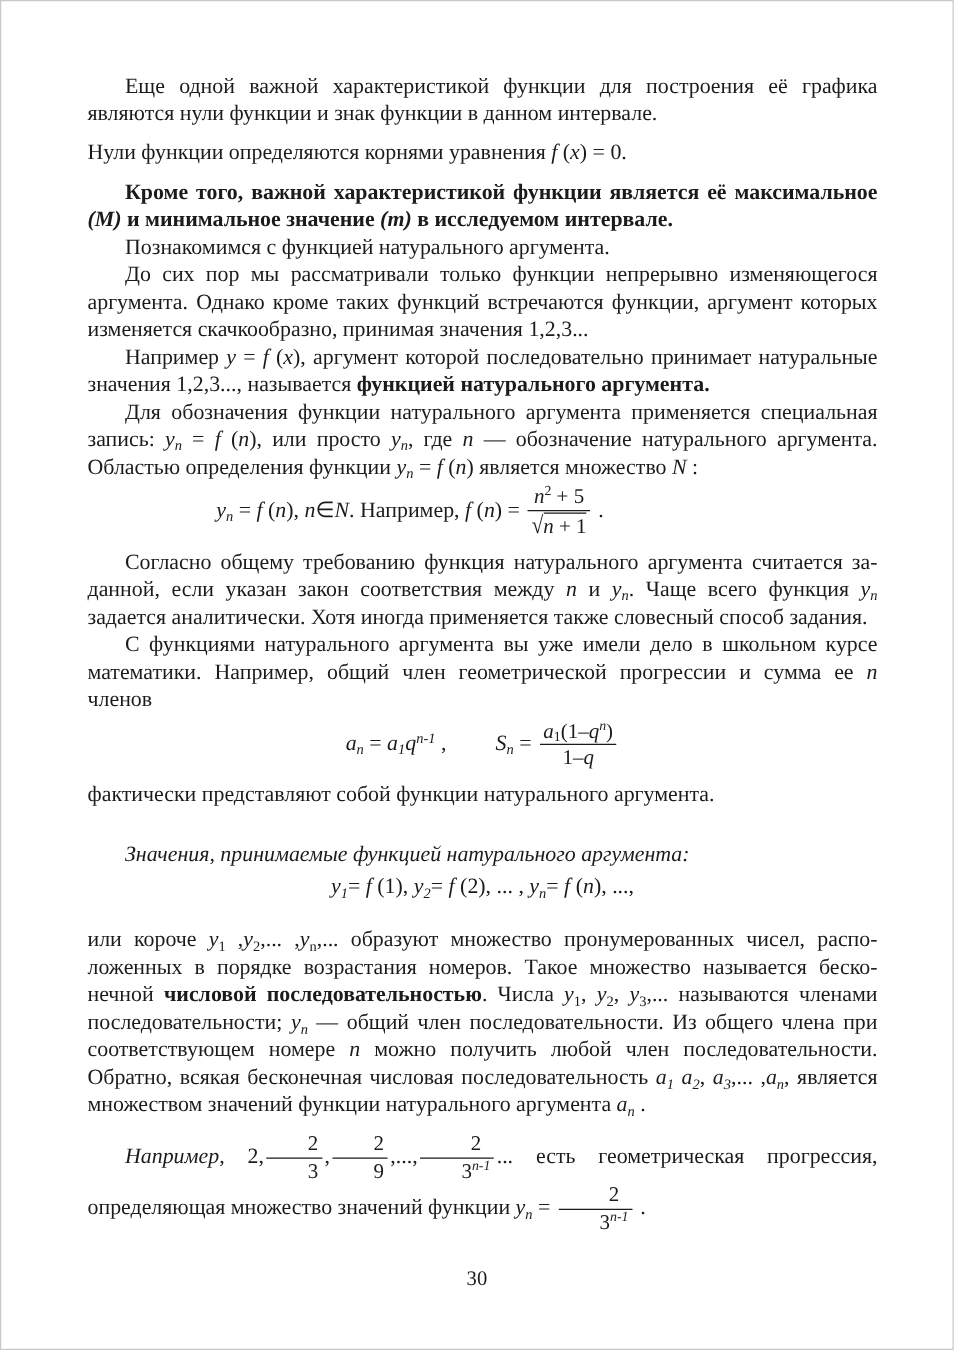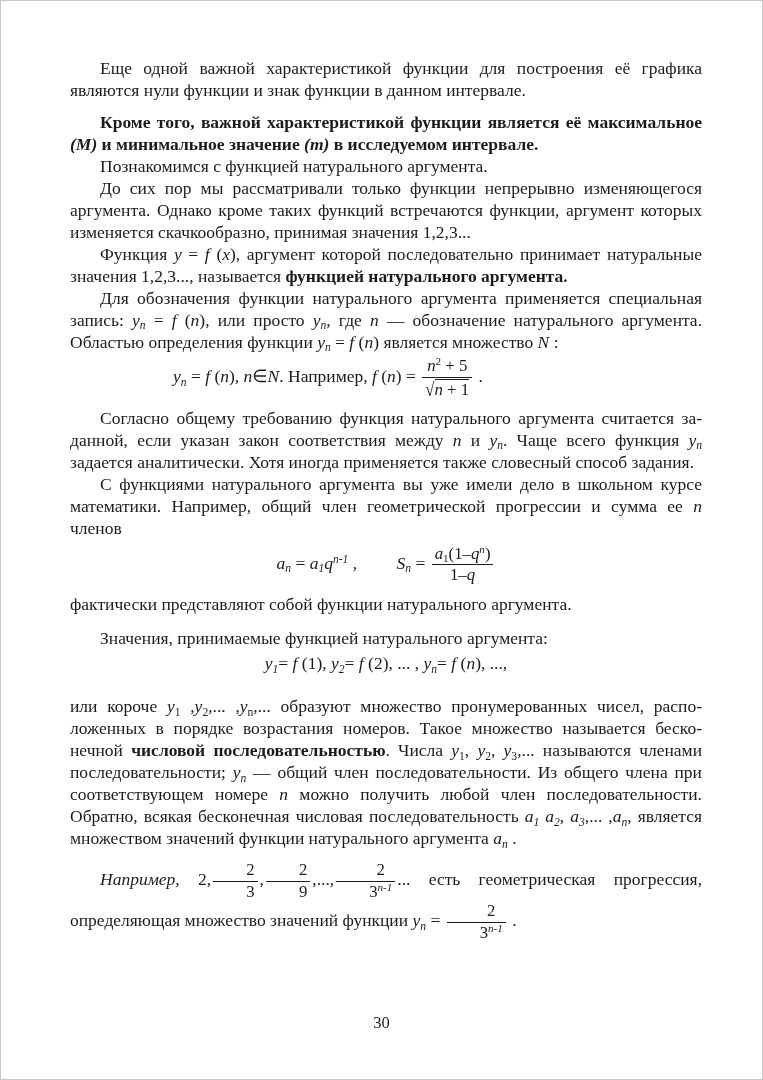--- a/index.html
+++ b/index.html
@@ -57,29 +57,30 @@
     text-align: center;
     font-size: 16.5px;
     color: #1b1b1b;
   }
 </style>
 </head>
 <body>
 
 <main class="page-inner">
     <p class="para indent"><span>Еще  одной  важной характеристикой функции для построения  её   графика являются нули функции и знак функции в данном интервале.</span></p>
+    <p class="para" style="margin-top: 9px;"><span>Нули функции определяются корнями уравнения  </span><span class="i">f</span><span> (</span><span class="i">x</span><span>) = 0.</span></p>
     <p class="para indent" style="margin-top: 10px; font-weight: bold;"><span>Кроме  того,  важной  характеристикой  функции  является  её  максимальное </span><span class="i">(М)</span><span> и минимальное значение  </span><span class="i">(m)</span><span>  в исследуемом интервале.</span></p>
     <p class="para indent"><span>Познакомимся с функцией натурального аргумента.</span></p>
     <p class="para indent"><span>До  сих  пор  мы  рассматривали  только  функции  непрерывно  изменяющегося аргумента. Однако кроме таких функций встречаются функции, аргумент кото­рых изменяется скачкообразно, принимая значения 1,2,3...</span></p>
-    <p class="para indent"><span>Функция </span><span class="i">y</span><span> = </span><span class="i">f</span><span> (</span><span class="i">x</span><span>), аргумент  которой  последовательно  принимает  натураль­ные значения 1,2,3..., называется </span><span class="bi">функцией натурального аргумента.</span></p>
+    <p class="para indent"><span>Например </span><span class="i">y</span><span> = </span><span class="i">f</span><span> (</span><span class="i">x</span><span>), аргумент  которой  последовательно  принимает  натураль­ные значения 1,2,3..., называется </span><span class="bi">функцией натурального аргумента.</span></p>
     <p class="para indent"><span>Для  обозначения  функции  натурального  аргумента  применяется  специальная запись: </span><span class="i">y</span><span class="sub i">n</span><span> = </span><span class="i">f</span><span> (</span><span class="i">n</span><span>), или просто </span><span class="i">y</span><span class="sub i">n</span><span>, где </span><span class="i">n</span><span> — обозначение натурального аргумента. Областью определения функции </span><span class="i">y</span><span class="sub i">n</span><span> = </span><span class="i">f</span><span> (</span><span class="i">n</span><span>)  является множество </span><span class="i">N</span><span> :</span></p>
     <div class="formula offset" style="margin-top: 4px;"><span class="i">y</span><span class="sub i">n</span><span> = </span><span class="i">f</span><span> (</span><span class="i">n</span><span>),  </span><span class="i">n</span><span>∈</span><span class="i">N</span><span>. Например,  </span><span class="i">f</span><span> (</span><span class="i">n</span><span>) = </span><span class="frac"><span class="num"><span class="i">n</span><span class="sup">2</span><span> + 5</span></span><span class="den"><span class="sqrt"><span class="sqrt-sign">√</span><span class="sqrt-body"><span class="i">n</span><span> + 1</span></span></span></span></span><span> .</span></div>
     <p class="para indent" style="margin-top: 4px;"><span>Согласно общему требованию функция натурального аргумента считается за­данной,  если  указан  закон  соответствия  между  </span><span class="i">n</span><span>  и  </span><span class="i">y</span><span class="sub i">n</span><span>.  Чаще  всего  функция  </span><span class="i">y</span><span class="sub i">n</span><span> задается аналитически.  Хотя  иногда  применяется  также  словесный  способ  за­дания.</span></p>
     <p class="para indent"><span>С функциями натурального аргумента вы уже имели дело в школьном курсе математики. Например, общий член геометрической прогрессии и сумма ее  </span><span class="i">n</span><span> членов</span></p>
     <div class="formula" style="margin-top: 6px;"><span class="i">a</span><span class="sub i">n</span><span> = </span><span class="i">a</span><span class="sub i">1</span><span class="i">q</span><span class="sup i">n-1</span><span> ,</span><span>&nbsp;&nbsp;&nbsp;&nbsp;&nbsp;&nbsp;&nbsp;&nbsp;&nbsp;</span><span class="i">S</span><span class="sub i">n</span><span> = </span><span class="frac"><span class="num"><span class="i">a</span><span class="sub">1</span><span>(1–</span><span class="i">q</span><span class="sup i">n</span><span>)</span></span><span class="den"><span>1–</span><span class="i">q</span></span></span></div>
     <p class="para" style="margin-top: 8px;"><span>фактически представляют собой функции натурального аргумента.</span></p>
-    <p class="para indent" style="margin-top: 12px;"><span>Значения, принимаемые функцией натурального аргумента:</span></p>
+    <p class="para indent" style="margin-top: 26px; font-style: italic;"><span>Значения, принимаемые функцией натурального аргумента:</span></p>
     <div class="formula" style="margin-top: 2px;"><span class="i">y</span><span class="sub i">1</span><span>= </span><span class="i">f</span><span> (1), </span><span class="i">y</span><span class="sub i">2</span><span>= </span><span class="i">f</span><span> (2), ... , </span><span class="i">y</span><span class="sub i">n</span><span>= </span><span class="i">f</span><span> (</span><span class="i">n</span><span>), ...,</span></div>
     <p class="para" style="margin-top: 20px;"><span>или короче </span><span class="i">y</span><span class="sub">1</span><span> ,</span><span class="i">y</span><span class="sub">2</span><span>,... ,</span><span class="i">y</span><span class="sub">n</span><span>,...   </span><span>образуют  множество  пронумерованных  чисел,  распо­ложенных  в  порядке  возрастания  номеров.  Такое  множество  называется  беско­нечной </span><span class="bi">числовой последовательностью</span><span>. Числа  </span><span class="i">y</span><span class="sub">1</span><span>, </span><span class="i">y</span><span class="sub">2</span><span>, </span><span class="i">y</span><span class="sub">3</span><span>,...  называются члена­ми  последовательности;  </span><span class="i">y</span><span class="sub i">n</span><span>  —  общий  член  последовательности.  Из  общего члена  при  соответствующем  номере </span><span class="i">n</span><span> можно  получить  любой  член  последова­тельности.  Обратно,  всякая  бесконечная  числовая  последовательность  </span><span class="i">a</span><span class="sub i">1</span><span>  </span><span class="i">a</span><span class="sub i">2</span><span>, </span><span class="i">a</span><span class="sub i">3</span><span>,... ,</span><span class="i">a</span><span class="sub i">n</span><span>, является множеством значений функции натурального аргумента </span><span class="i">a</span><span class="sub i">n</span><span> .</span></p>
     <p class="para indent" style="margin-top: 12px;"><span class="i">Например,</span><span>  2,</span><span class="frac"><span class="num"><span>2</span></span><span class="den"><span>3</span></span></span><span>,</span><span class="frac"><span class="num"><span>2</span></span><span class="den"><span>9</span></span></span><span>,...,</span><span class="frac"><span class="num"><span>2</span></span><span class="den"><span>3</span><span class="sup i">n-1</span></span></span><span>...  есть  геометрическая  прогрессия,  определяющая множество значений функции  </span><span class="i">y</span><span class="sub i">n</span><span> = </span><span class="frac"><span class="num"><span>2</span></span><span class="den"><span>3</span><span class="sup i">n-1</span></span></span><span> .</span></p>
   </main>
 
 <div class="page-num">30</div>
 
 </body></html>

